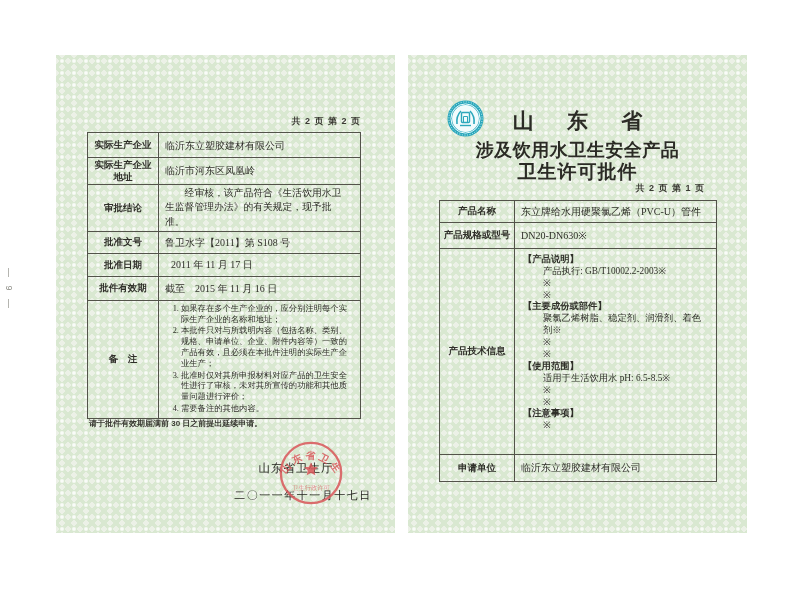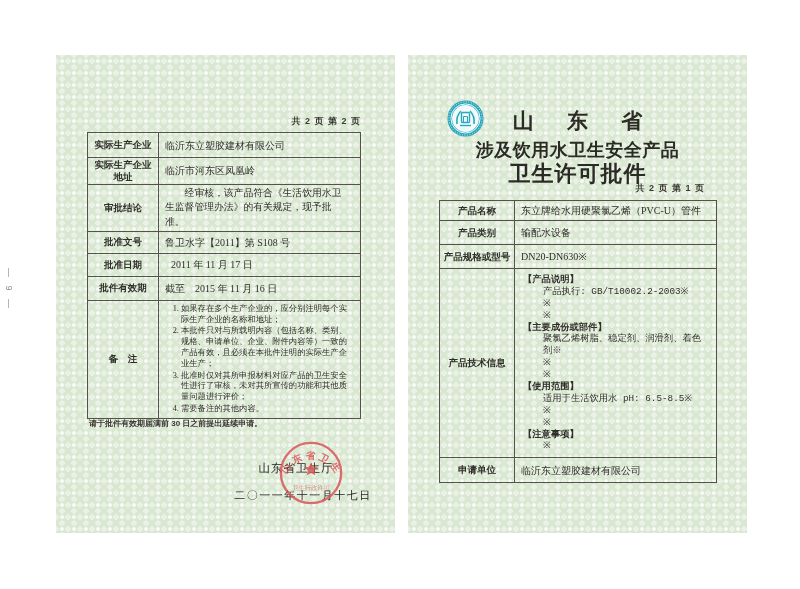--- a/index.html
+++ b/index.html
@@ -64,24 +64,24 @@
   .rp-title1{
     position:absolute;top:52px;width:100%;text-align:center;
     font-size:21px;font-weight:bold;letter-spacing:14px;text-indent:14px;color:#2b2b25;
   }
   .rp-title2{
     position:absolute;top:83px;width:100%;text-align:center;
     font-size:18px;font-weight:bold;letter-spacing:0.5px;color:#2b2b25;
   }
   .rp-title3{
     position:absolute;top:104px;width:100%;text-align:center;
-    font-size:22px;font-weight:bold;letter-spacing:1px;color:#2b2b25;
+    font-size:19px;font-weight:bold;letter-spacing:1px;color:#2b2b25;
   }
   .emblem{position:absolute;left:39px;top:45px;width:37px;height:37px;}
-  .tech-cell{vertical-align:top !important;font-family:Liberation Mono, monospace;}
+  .tech-cell{vertical-align:top !important;}
   .tech-lines{padding:4px 2px 2px 2px;font-size:9.3px;line-height:1.28;color:#2f2f29;}
   .tech-lines .hline{font-weight:bold;}
   .tech-lines .ind{padding-left:20px;}
 </style>
 </head>
 <body>
 
 <div class="vert-pagenum">— 9 —</div>
 
 <section class="page page-left">
@@ -176,24 +176,20 @@
     <colgroup>
         <col style="width:75px">
         <col style="width:202px">
       </colgroup>
     <tbody>
         <tr style="height:20px">
       <td class="lbl">产品名称</td>
       <td class="val">东立牌给水用硬聚氯乙烯（PVC-U）管件</td>
     </tr>
     <tr style="height:24px">
-      <td class="lbl">产品类别</td>
-      <td class="val">输配水设备</td>
-    </tr>
-    <tr style="height:24px">
       <td class="lbl">产品规格或型号</td>
       <td class="val">DN20-DN630※</td>
     </tr>
     <tr style="height:189px">
       <td class="lbl">产品技术信息</td>
       <td class="val tech-cell">
         <div class="tech-lines">
           <div class="hline">【产品说明】</div>
           <div class="ind">产品执行: GB/T10002.2-2003※</div>
           <div class="ind">※</div>

